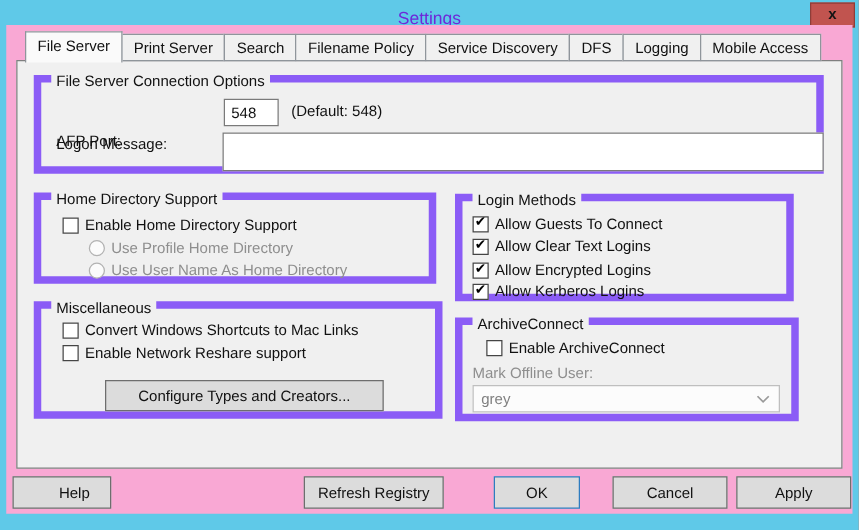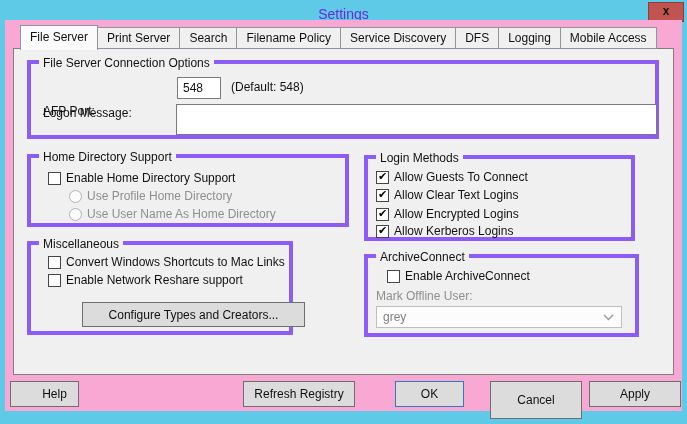--- a/index.html
+++ b/index.html
@@ -10,21 +10,21 @@
   .close-btn{position:absolute;left:648px;top:2px;width:36px;height:20px;
     background:#c1544f;border:1px solid #8e3d38;color:#141414;font-weight:bold;
     font-size:12px;line-height:17px;text-align:center;cursor:pointer;}
   .client{position:absolute;left:5px;top:20px;width:677px;height:391px;background:#f9a8d4;}
   .tabpage{position:absolute;left:8px;top:28px;width:661px;height:327px;
     background:#f0f0f0;border:1px solid #7f7f7f;}
   .tabs{position:absolute;left:15px;top:5px;height:25px;display:flex;align-items:flex-end;z-index:3;}
   .tab{height:22px;margin-bottom:1px;padding:0 9px;line-height:21px;font-size:12px;color:#111;
     background:#f0f0f0;border:1px solid #8f959b;margin-right:-1px;white-space:nowrap;cursor:pointer;}
   .tab.active{height:25px;margin-bottom:0;line-height:23px;background:#fafafa;border-bottom:none;z-index:2;}
-  .group{position:absolute;border:4px solid #8b5cf6;background:#f0f0f0;}
+  .group{position:absolute;border:6px solid #8b5cf6;background:#f0f0f0;}
   .legend{position:absolute;top:-8px;left:8px;background:#f0f0f0;padding:0 4px;
     font-size:12px;color:#111;white-space:nowrap;}
   .lbl{position:absolute;font-size:12px;color:#111;white-space:nowrap;}
   .lbl.disabled{color:#8e8e8e;}
   .row{position:absolute;display:flex;align-items:center;height:16px;}
   .row .txt{font-size:12px;color:#111;margin-left:5px;white-space:nowrap;}
   .row.disabled .txt{color:#8e8e8e;}
   .cb{width:13px;height:13px;background:#fff;border:1px solid #454545;display:inline-flex;
     align-items:center;justify-content:center;flex:0 0 13px;}
   .cb .check{font-size:11px;line-height:11px;color:#000;margin-top:-1px;}
@@ -85,21 +85,21 @@
         <div class="row disabled" style="left:38px;top:30px;">
           <span class="radio"></span>
           <span class="txt">Use Profile Home Directory</span>
         </div>
         <div class="row disabled" style="left:38px;top:48px;">
           <span class="radio"></span>
           <span class="txt">Use User Name As Home Directory</span>
         </div>
       </div>
 
-      <div class="group" style="left:13px;top:192px;width:266px;height:94px;">
+      <div class="group" style="left:13px;top:192px;width:327px;height:94px;">
         <span class="legend">Miscellaneous</span>
         <div class="row" style="left:17px;top:9px;">
           <span class="cb">
               <span class="check"></span>
             </span>
           <span class="txt">Convert Windows Shortcuts to Mac Links</span>
         </div>
         <div class="row" style="left:17px;top:27px;">
           <span class="cb">
               <span class="check"></span>
@@ -151,19 +151,19 @@
           <span class="chev">
             <svg width="11" height="7" viewBox="0 0 11 7">
                 <polyline points="1,1 5.5,5.5 10,1" fill="none" stroke="#9a9a9a" stroke-width="1.4"></polyline>
               </svg>
           </span>
         </div>
       </div>
 
     </div>
 
-    <div class="btn" style="left:5px;top:361px;width:69px;height:26px;padding-left:20px;">Help</div>
+    <div class="btn" style="left:5px;top:361px;width:79px;height:26px;padding-left:20px;">Help</div>
     <div class="btn" style="left:238px;top:361px;width:112px;height:26px;">Refresh Registry</div>
     <div class="btn default" style="left:390px;top:361px;width:69px;height:26px;">OK</div>
-    <div class="btn" style="left:485px;top:361px;width:92px;height:38px;">Cancel</div>
+    <div class="btn" style="left:485px;top:361px;width:92px;height:26px;">Cancel</div>
     <div class="btn" style="left:584px;top:361px;width:92px;height:26px;">Apply</div>
   </div>
 </div>
 
 </body></html>

